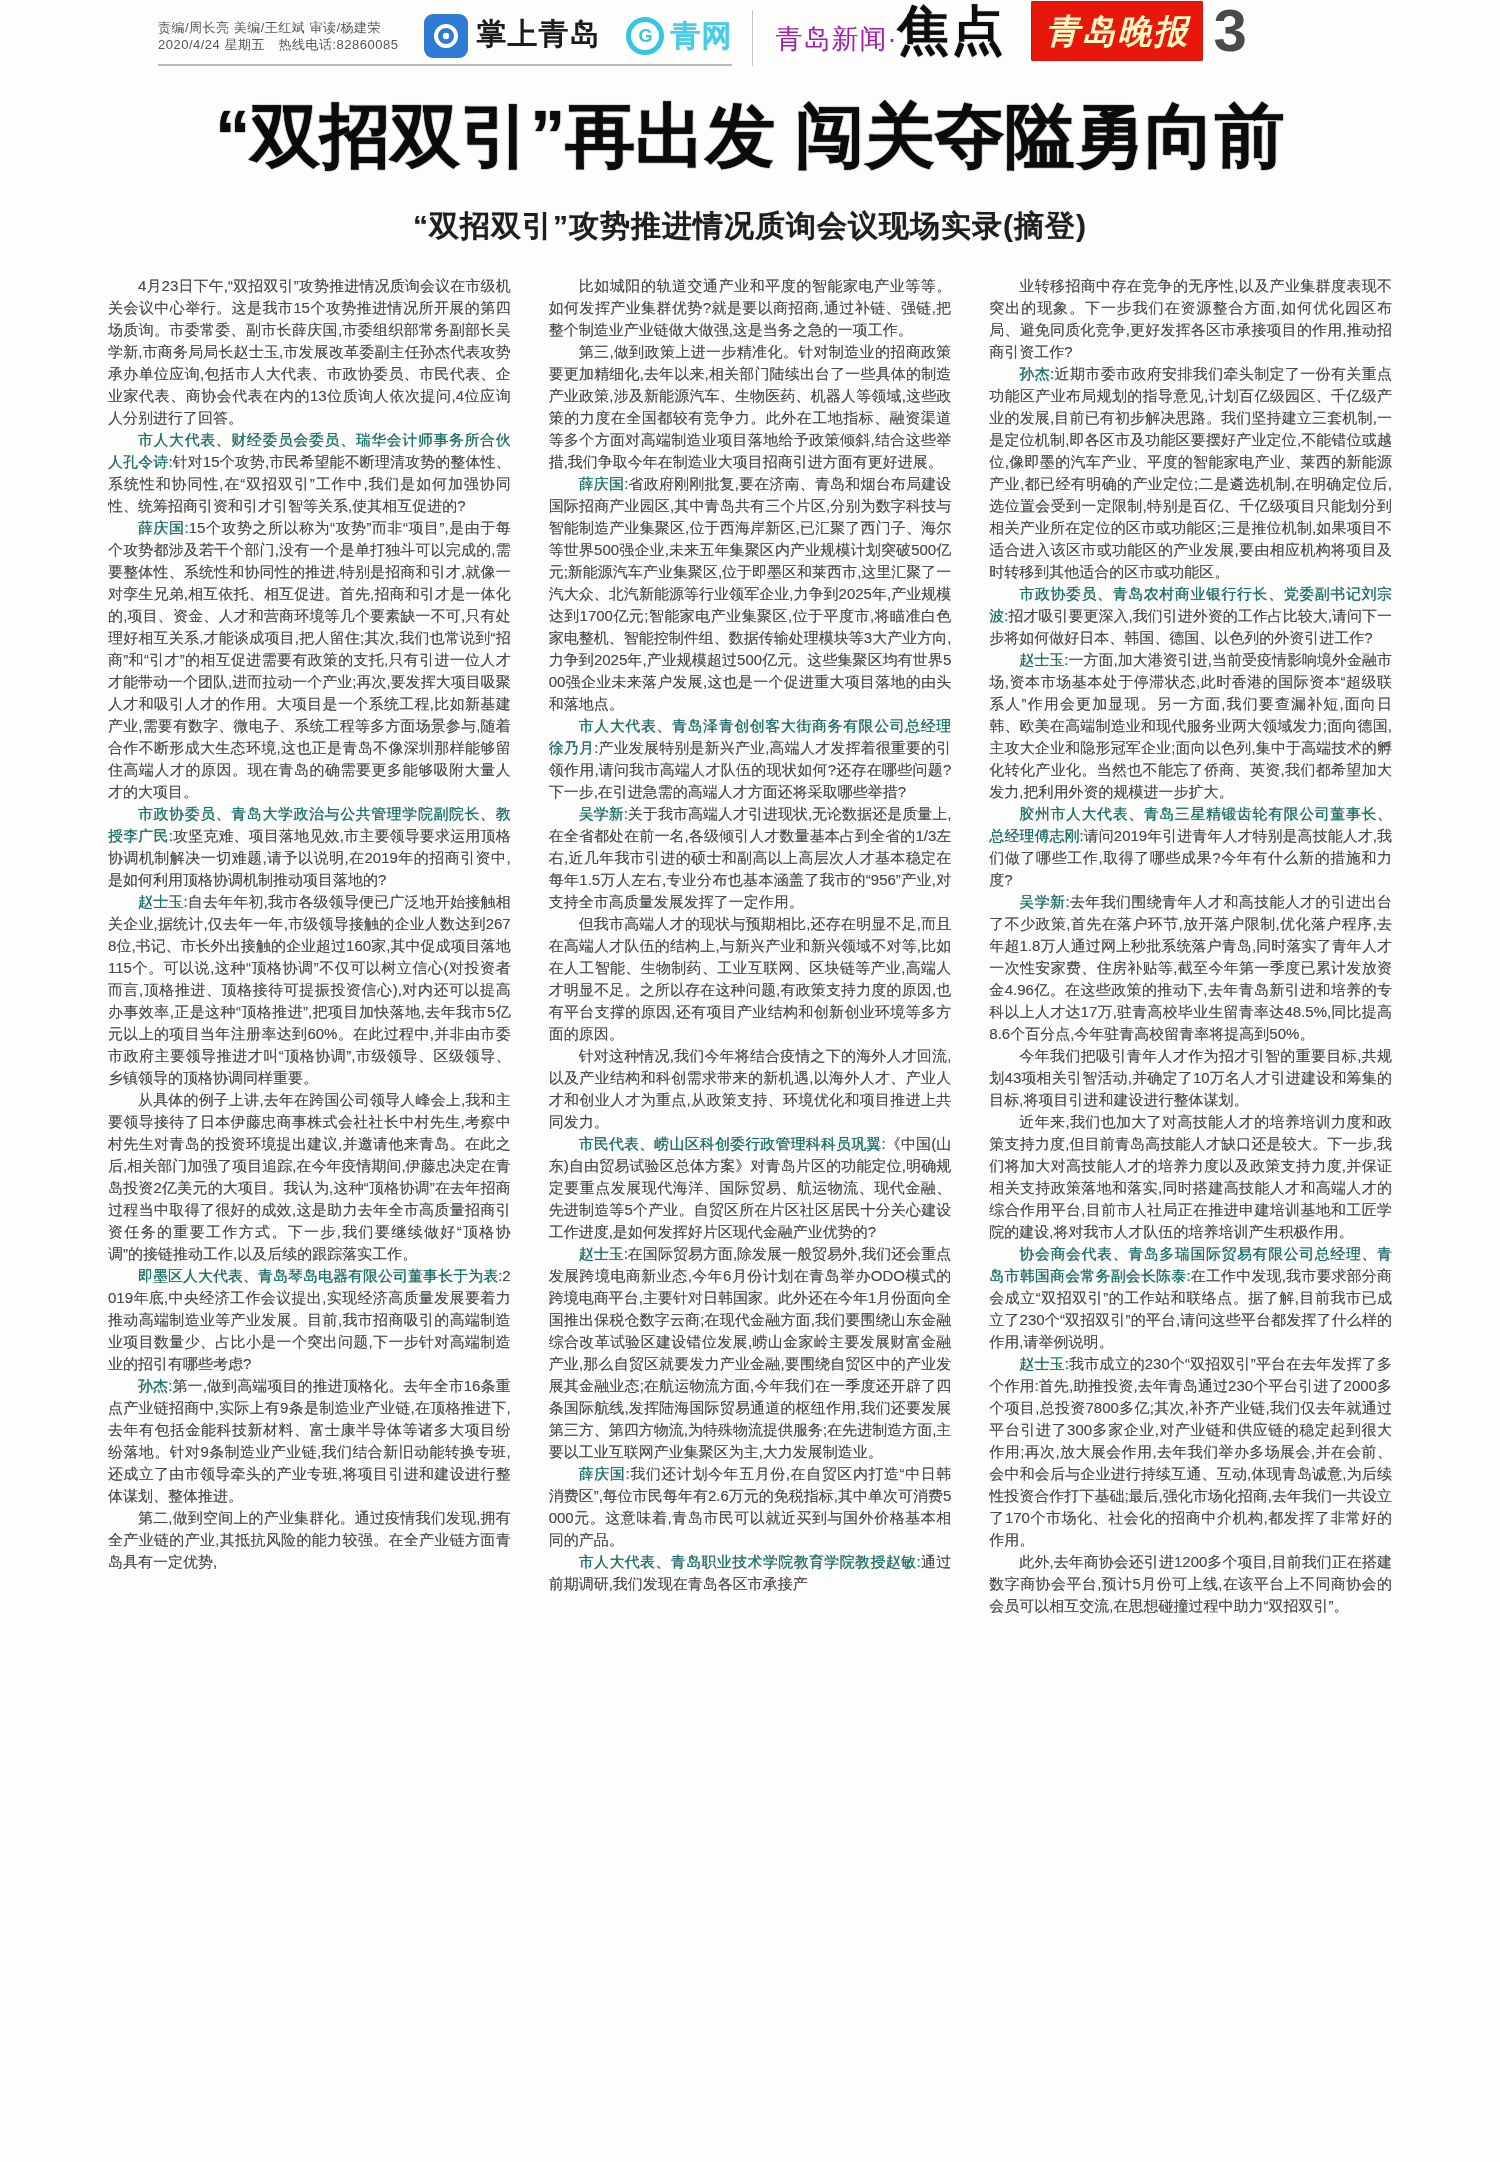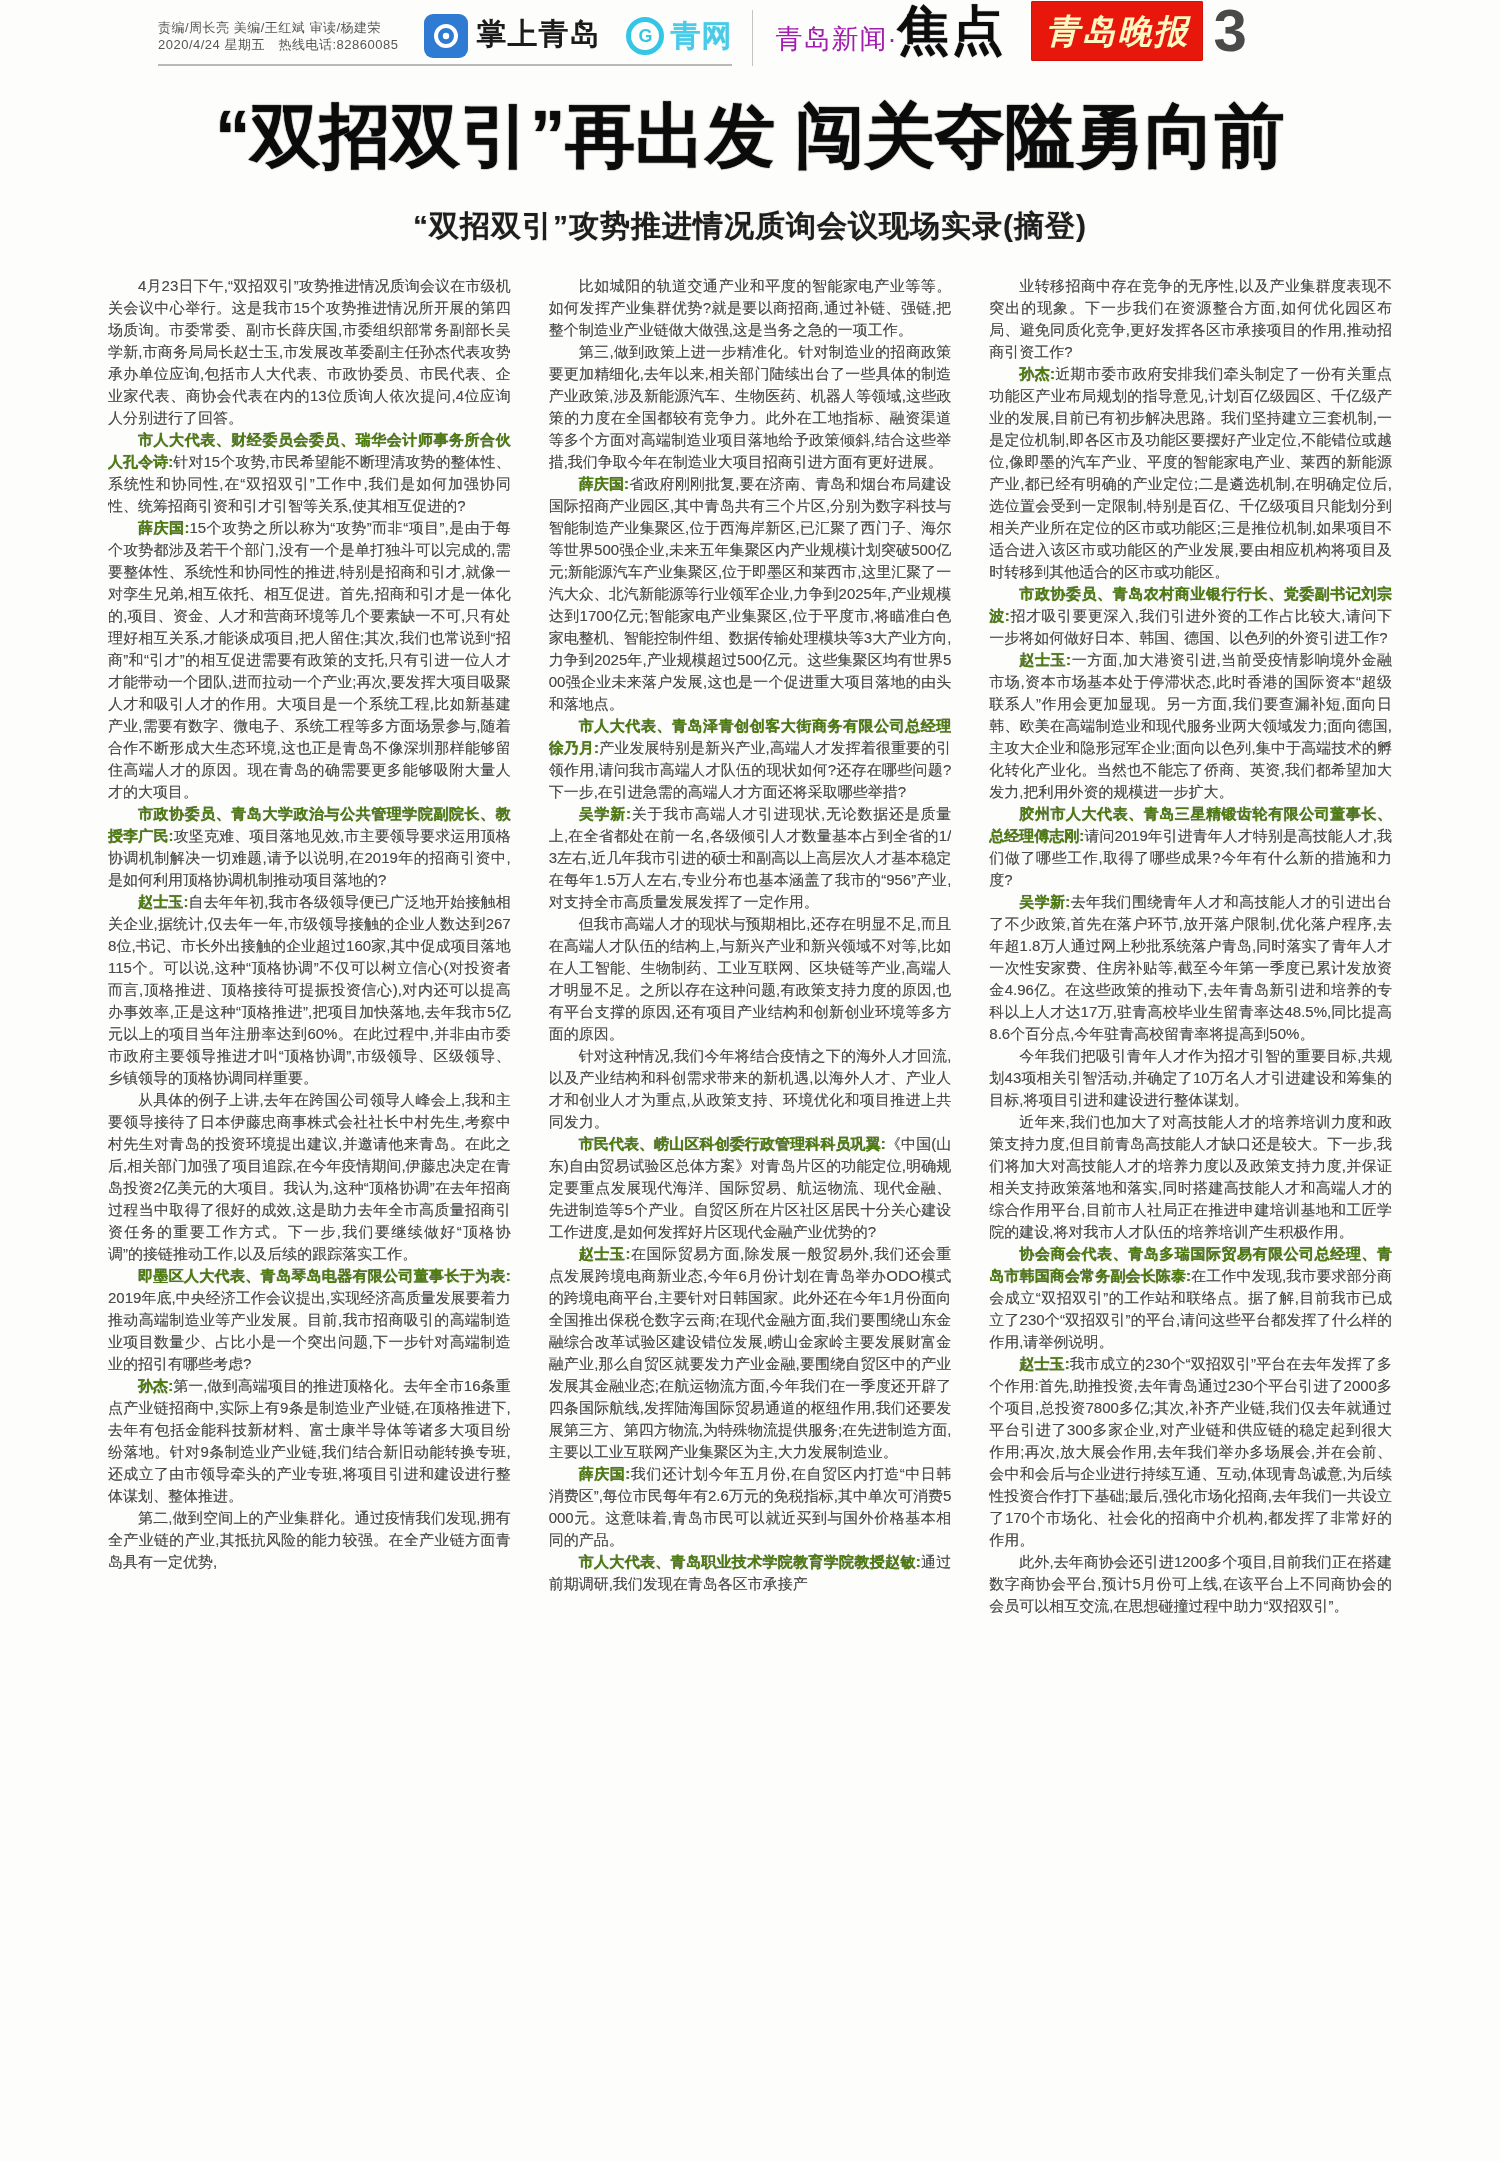--- a/index.html
+++ b/index.html
@@ -100,22 +100,22 @@
   .column p{
     margin:0;
     text-indent:2em;
     font-size:15px;
     line-height:22px;
     color:#4c4c4c;
     text-shadow:0 0 0.6px rgba(70,70,70,.55);
     word-break:break-all;
   }
   .column p .lead{
-    font-weight:bold;
-    color:#4d7c0f;
+    font-weight:normal;
+    color:#0f766e;
     text-shadow:0 0 0.8px rgba(0,0,0,.6);
   }
 </style>
 </head>
 <body>
 
 <div class="page">
 
   <div class="masthead">
     <div class="masthead-left">

